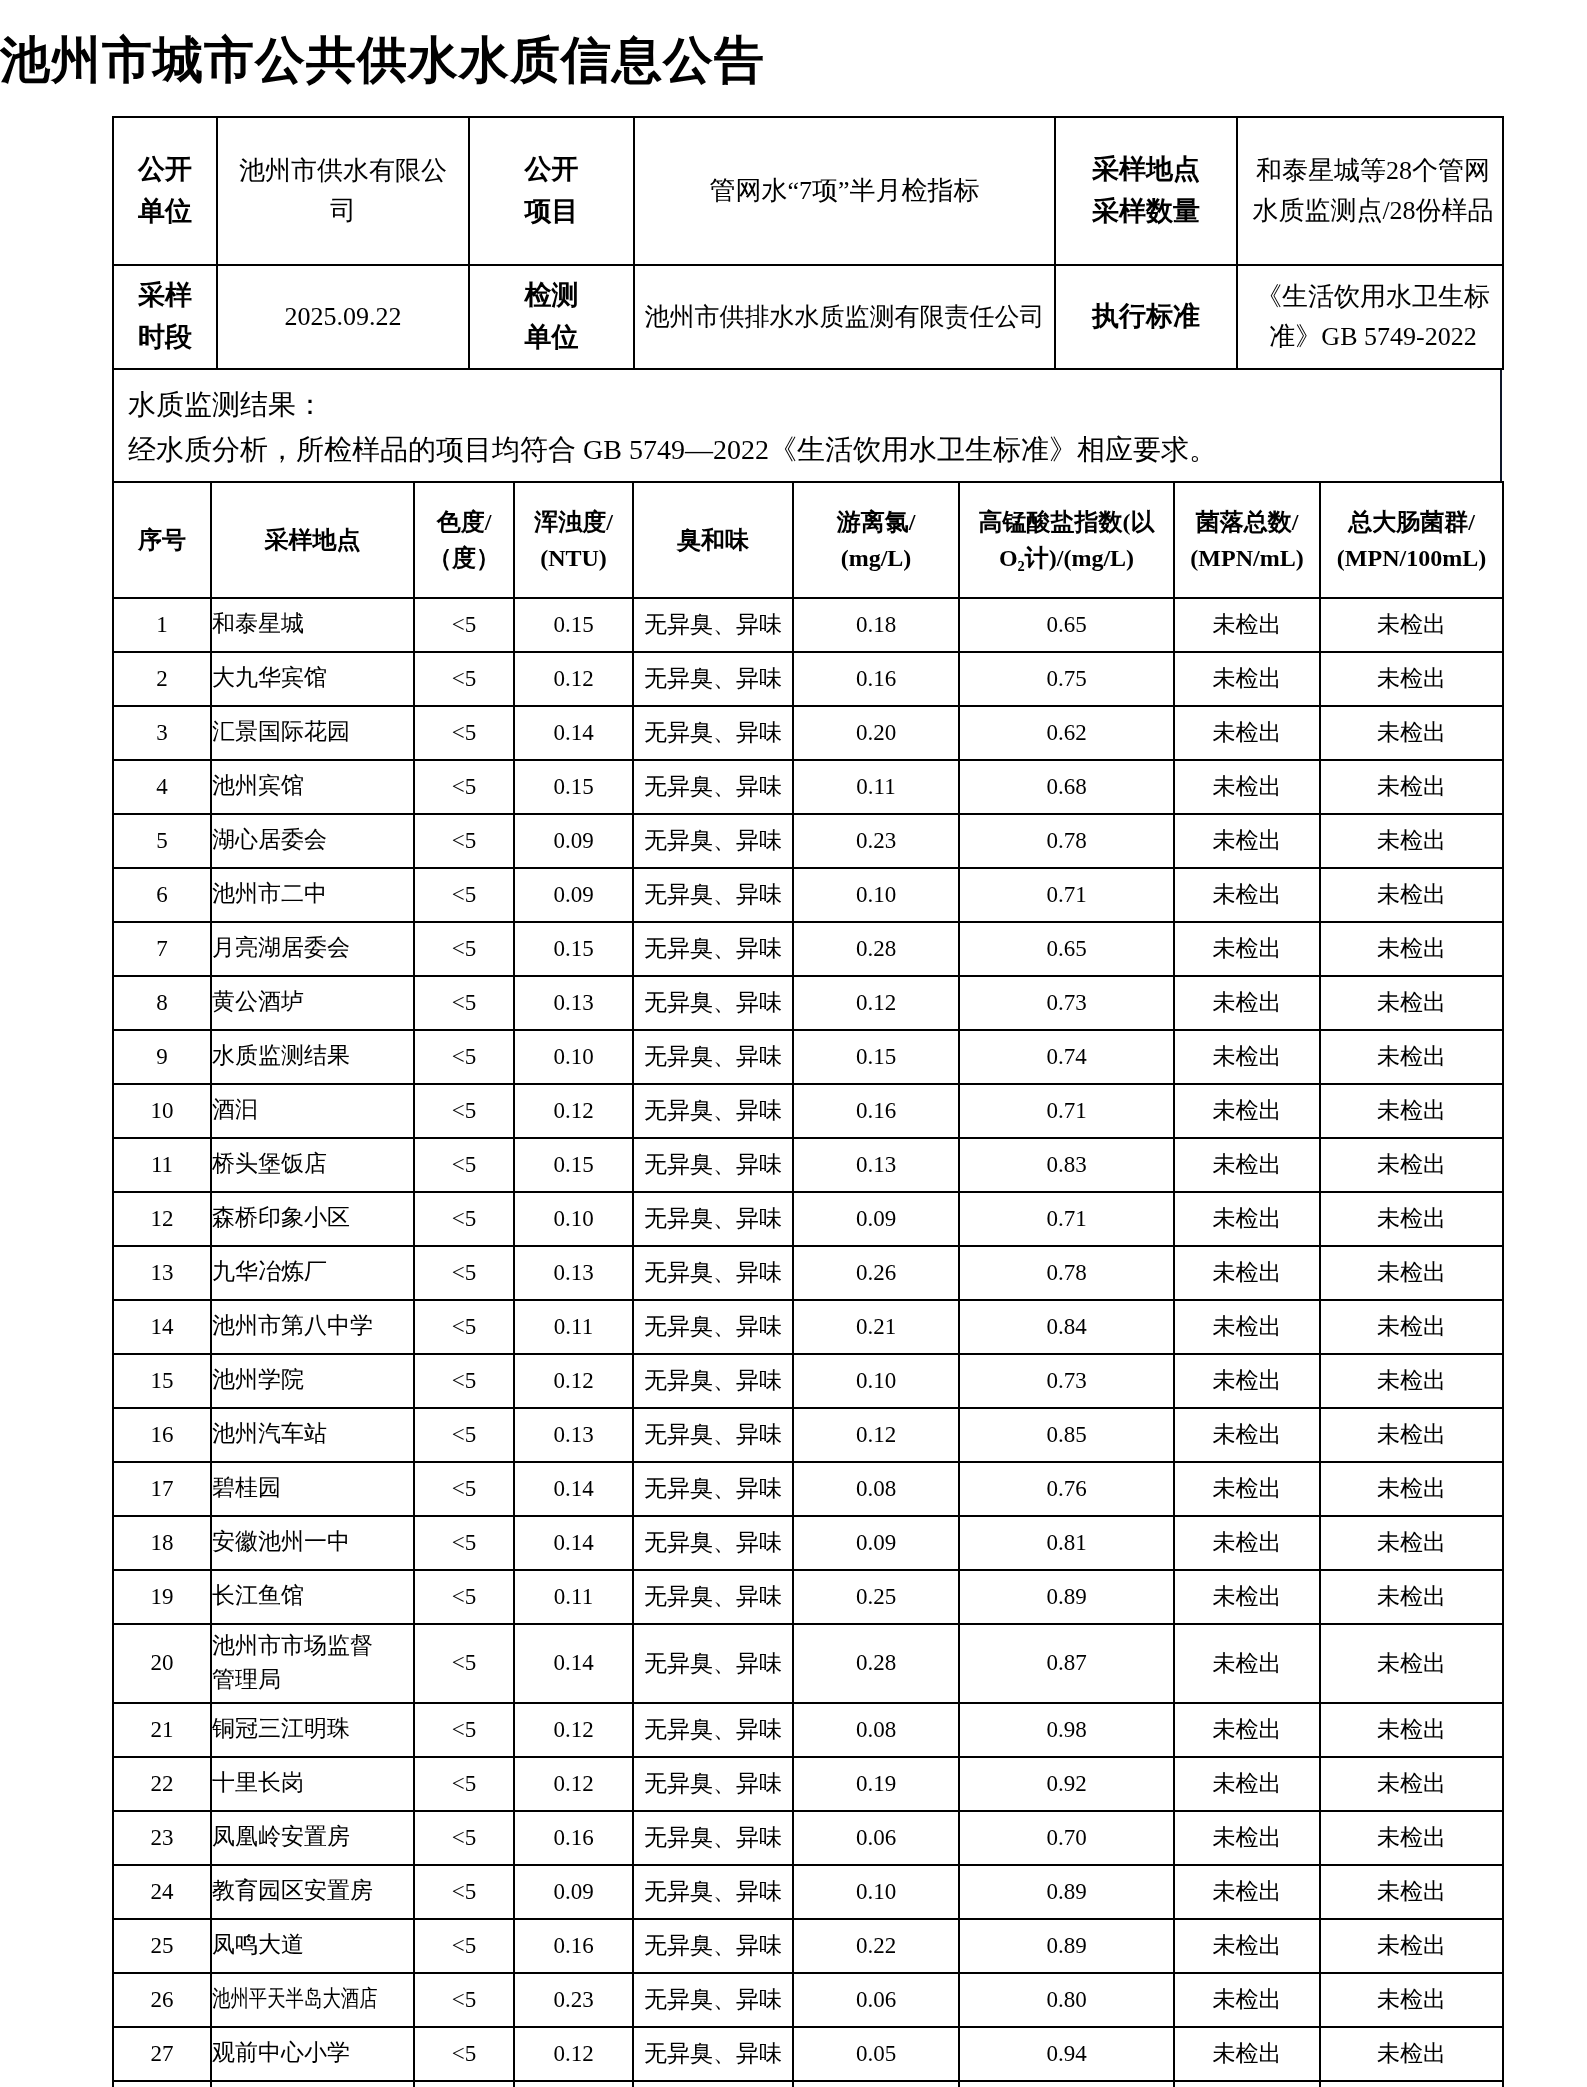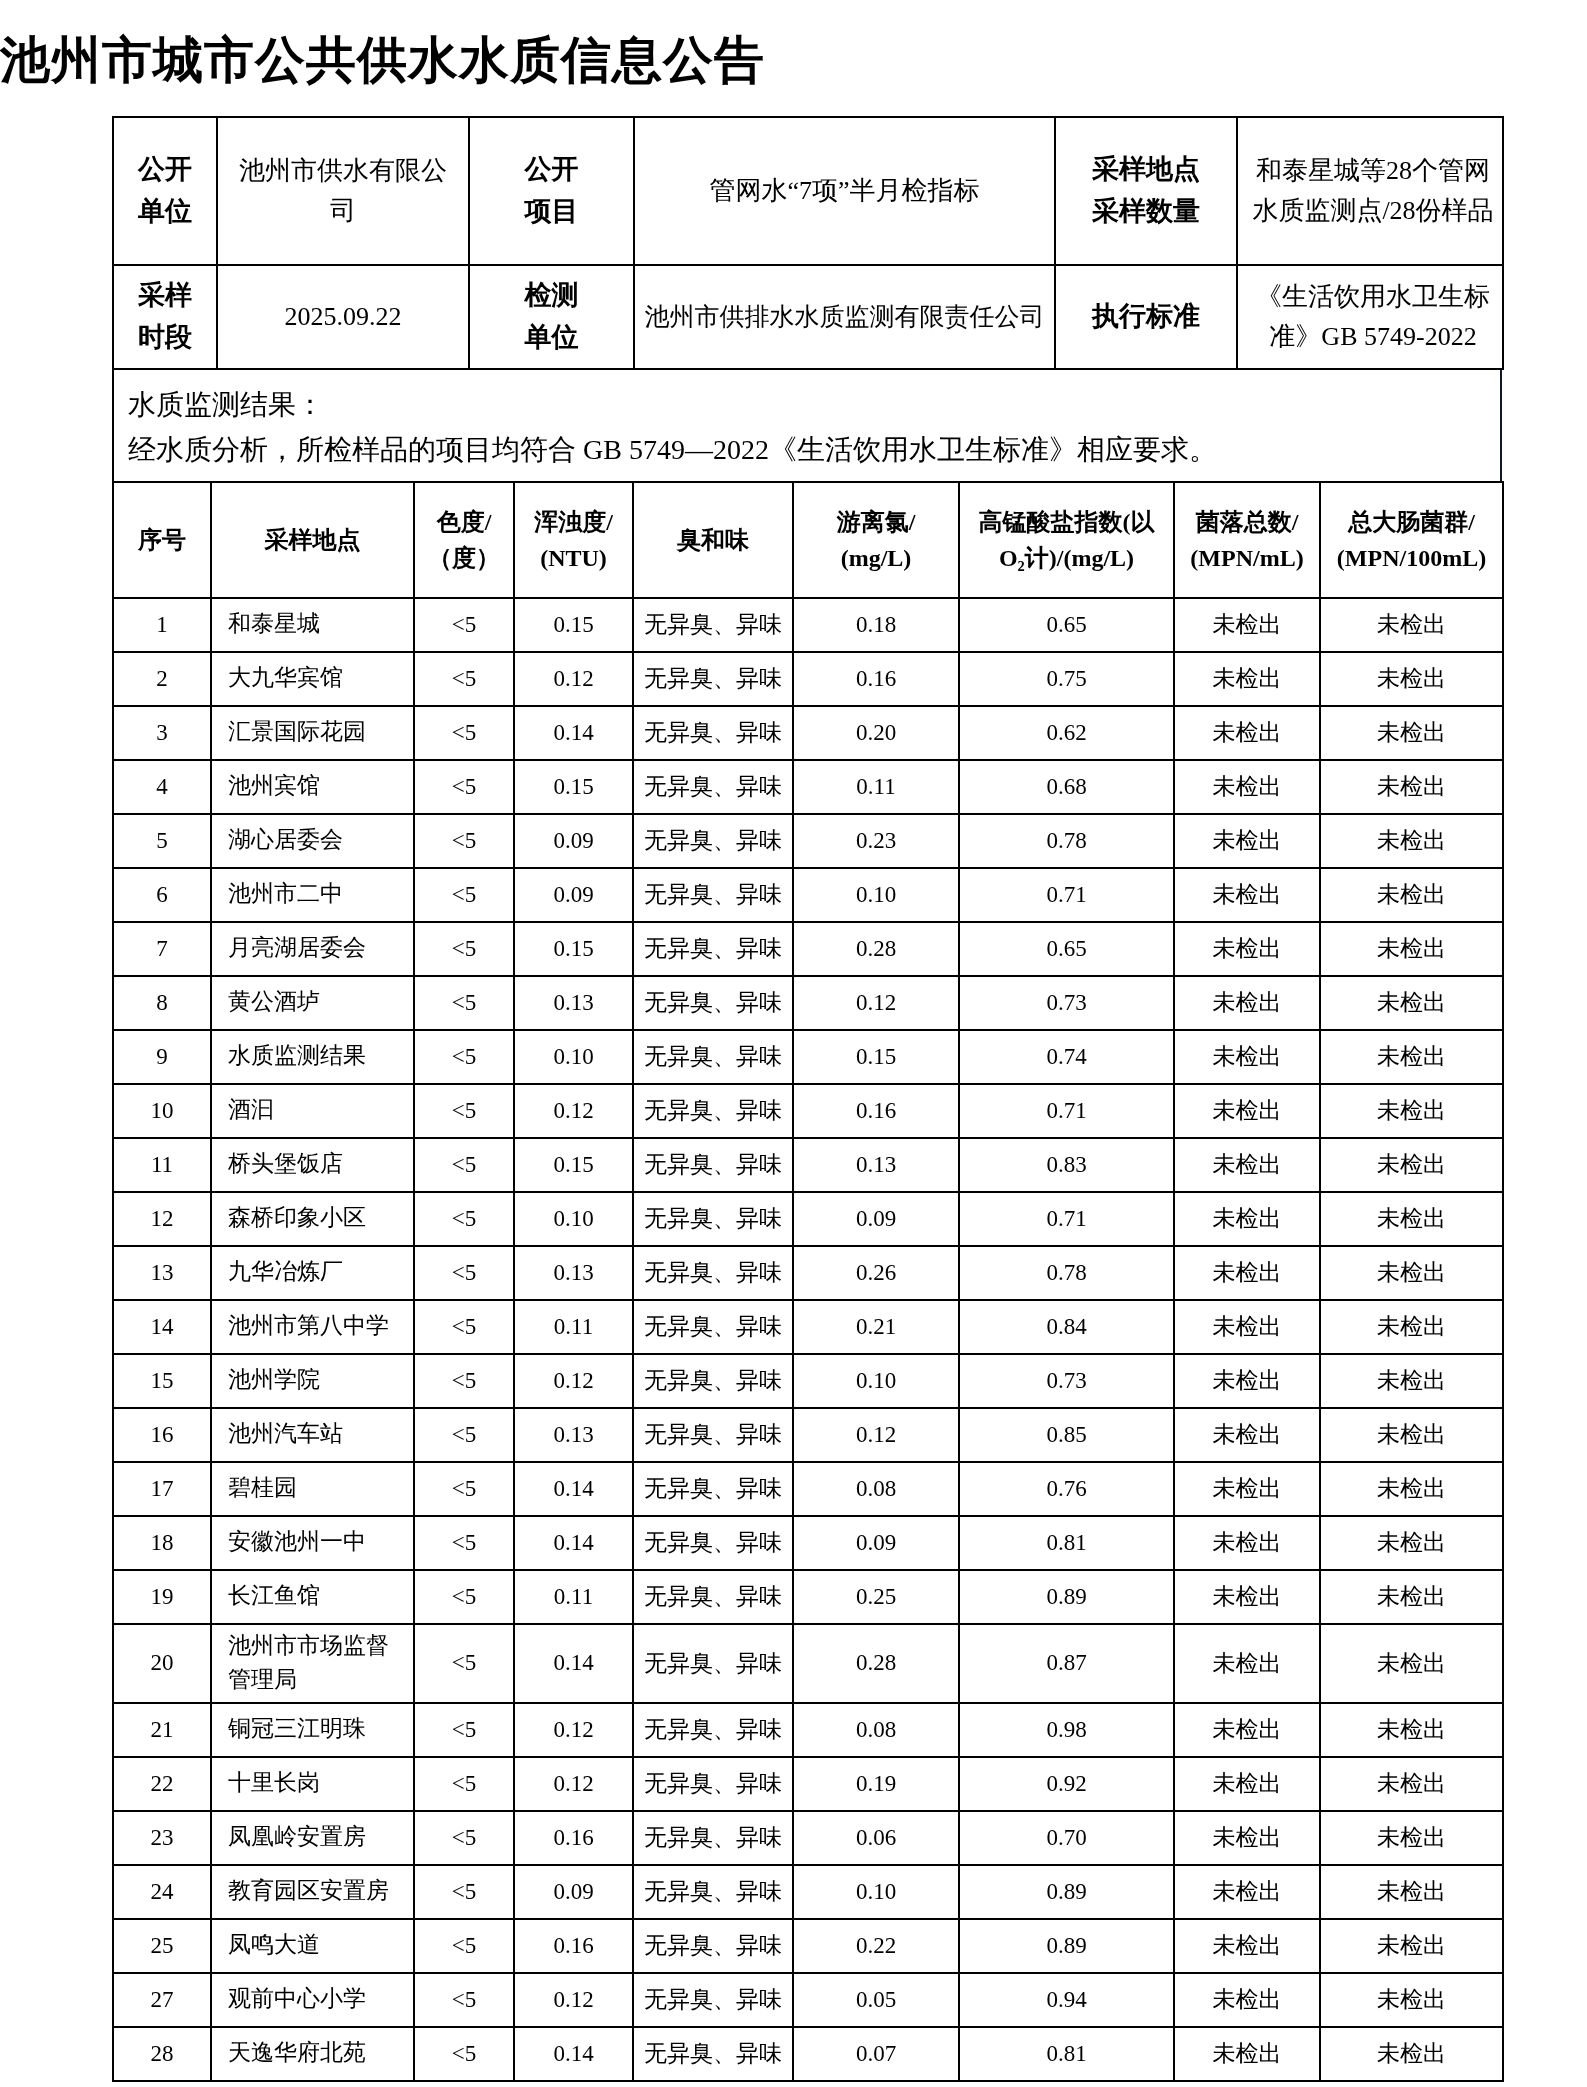--- a/index.html
+++ b/index.html
@@ -30,21 +30,21 @@
     padding:12px 14px 8px 14px;font-size:28px;line-height:1.62;
   }
 
   
   .main-table th{
     font-weight:bold;font-size:24px;line-height:1.5;height:114px;
     text-align:center;white-space:pre-line;padding:0 4px;
   }
   .main-table td{height:44px;font-size:23px;padding:0 4px;}
   .main-table td.c-val{text-align:center;}
-  .main-table td.c-name{text-align:left;padding:4px 6px 4px 16px;line-height:1.5;white-space:pre-line;}
+  .main-table td.c-name{text-align:left;padding:4px 6px 4px 0;line-height:1.5;white-space:pre-line;}
   .condense{display:inline-block;transform:scaleX(0.8);transform-origin:left center;white-space:nowrap;}
 </style>
 </head>
 <body>
 
 <h1 class="page-title">池州市城市公共供水水质信息公告</h1>
 
 <table class="info-table">
   <colgroup>
     <col style="width:104px">
@@ -386,20 +386,31 @@
         <td class="c-name">凤鸣大道</td>
         <td class="c-val">&lt;5</td>
         <td class="c-val">0.16</td>
         <td class="c-val">无异臭、异味</td>
         <td class="c-val">0.22</td>
         <td class="c-val">0.89</td>
         <td class="c-val">未检出</td>
         <td class="c-val">未检出</td>
       </tr>
       <tr>
+        <td class="c-val">26</td>
+        <td class="c-name"><span class="condense">池州平天半岛大酒店</span></td>
+        <td class="c-val">&lt;5</td>
+        <td class="c-val">0.23</td>
+        <td class="c-val">无异臭、异味</td>
+        <td class="c-val">0.06</td>
+        <td class="c-val">0.80</td>
+        <td class="c-val">未检出</td>
+        <td class="c-val">未检出</td>
+      </tr>
+      <tr>
         <td class="c-val">27</td>
         <td class="c-name">观前中心小学</td>
         <td class="c-val">&lt;5</td>
         <td class="c-val">0.12</td>
         <td class="c-val">无异臭、异味</td>
         <td class="c-val">0.05</td>
         <td class="c-val">0.94</td>
         <td class="c-val">未检出</td>
         <td class="c-val">未检出</td>
       </tr>

